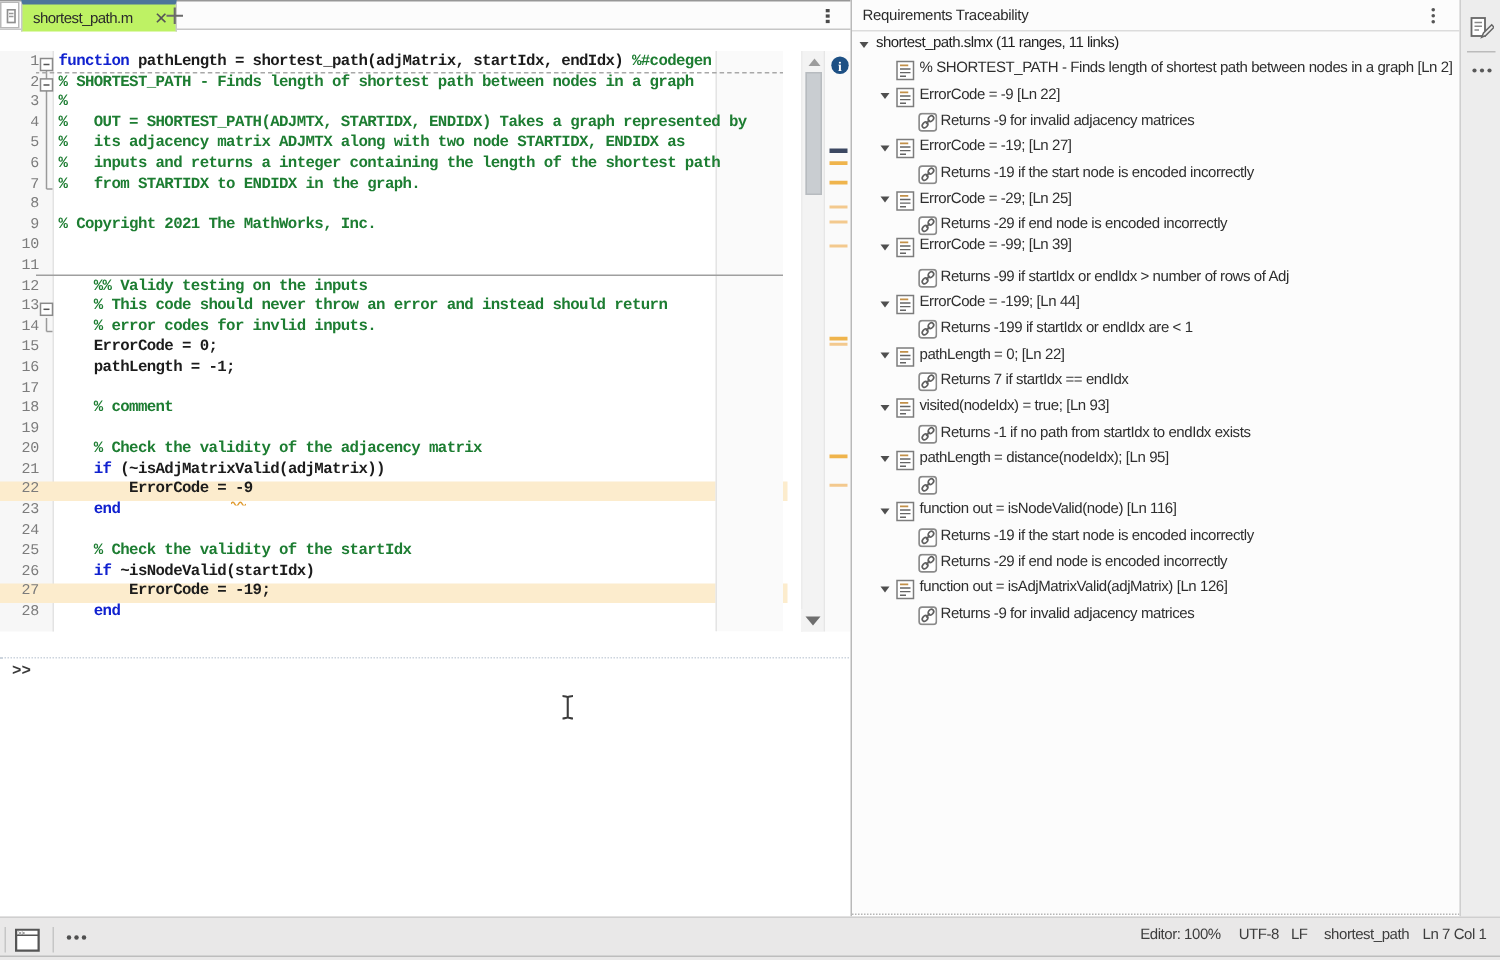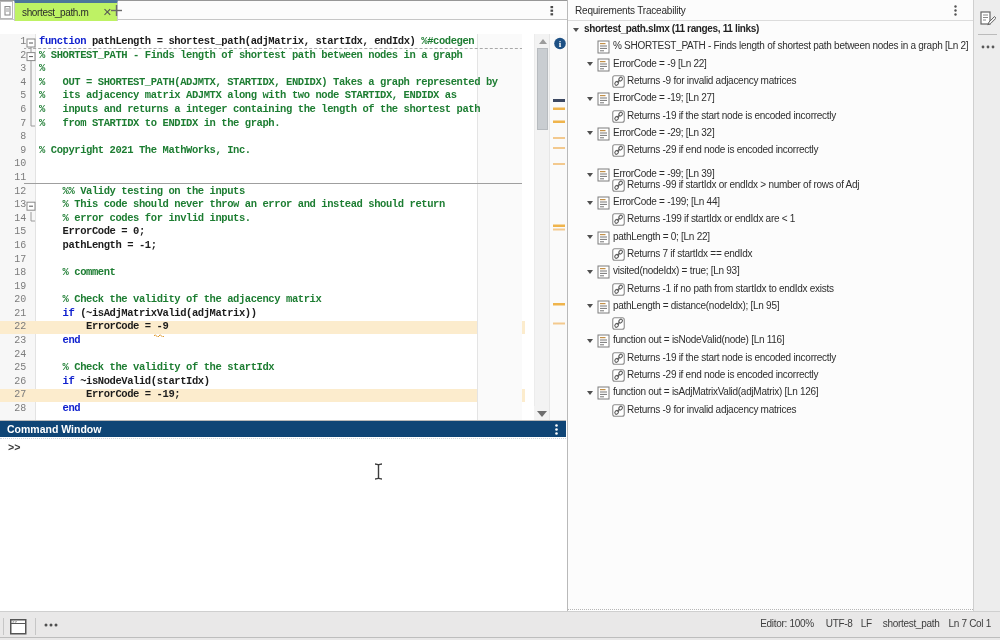--- a/index.html
+++ b/index.html
@@ -206,28 +206,20 @@
         <rect x="3" y="113" width="12" height="2" fill="#f3c98e"></rect>
         <rect x="3" y="129" width="12" height="2" fill="#f3c98e"></rect>
         <rect x="3" y="190.5" width="12" height="2.5" fill="#efb44c"></rect>
         <rect x="3" y="194.5" width="12" height="2" fill="#f3c98e"></rect>
         <rect x="3" y="269" width="12" height="2.5" fill="#efb44c"></rect>
         <rect x="3" y="288.5" width="12" height="2" fill="#f3c98e"></rect>
       </svg>
     </div>
   </div>
 
-  <div class="abs" id="cwhead">
-      <span class="t">Command Window</span>
-    <svg style="position:absolute;right:8px;top:3px" width="3" height="11">
-        <circle cx="1.5" cy="1.5" r="1.3" fill="#fff"></circle>
-        <circle cx="1.5" cy="5.5" r="1.3" fill="#fff"></circle>
-        <circle cx="1.5" cy="9.5" r="1.3" fill="#fff"></circle>
-      </svg>
-  </div>
   <div class="abs" id="cw">
     <div style="position:absolute;left:0;top:1px;width:566px;border-top:1px dotted #ccd4dd"></div>
     <div id="prompt">&gt;&gt;</div>
     <svg style="position:absolute;left:373px;top:24.5px" width="11" height="19">
       <path d="M2 2 C3.5 2 4.5 2.6 5.5 2.6 C6.5 2.6 7.5 2 9 2" fill="none" stroke="#3c3c3c" stroke-width="1.3"></path>
       <line x1="5.5" y1="2.6" x2="5.5" y2="16.4" stroke="#3c3c3c" stroke-width="1.4"></line>
       <path d="M2 17 C3.5 17 4.5 16.4 5.5 16.4 C6.5 16.4 7.5 17 9 17" fill="none" stroke="#3c3c3c" stroke-width="1.3"></path>
     </svg>
   </div>
 
@@ -237,21 +229,21 @@
         <span class="t">Requirements Traceability</span>
       <svg style="position:absolute;right:16px;top:5px" width="3" height="11">
           <circle cx="1.5" cy="1.5" r="1.2" fill="#555"></circle>
           <circle cx="1.5" cy="5.5" r="1.2" fill="#555"></circle>
           <circle cx="1.5" cy="9.5" r="1.2" fill="#555"></circle>
         </svg>
     </div>
     <div id="tree">
         <div class="trow" style="top:0.0px;left:0;width:405px">
           <span class="arr" style="left:5px"></span>
-          <span class="txt" style="left:16px;font-weight:bold;letter-spacing:-0.35px;color:#1f1f1f">shortest_path.slmx (11 ranges, 11 links)</span>
+          <span class="txt" style="left:16px;font-weight:normal;letter-spacing:-0.35px;color:#1f1f1f">shortest_path.slmx (11 ranges, 11 links)</span>
         </div>
         <div class="trow" style="top:17.3px;left:0;width:405px">
           <span class="icon" style="left:29px"><svg width="13" height="14">
               <rect x="1" y="1" width="11" height="12" fill="#fff" stroke="#7c7c7c" stroke-width="1"></rect>
               <line x1="3" y1="3.6" x2="8.5" y2="3.6" stroke="#c29049" stroke-width="1.2"></line>
               <line x1="3" y1="6" x2="10" y2="6" stroke="#656565" stroke-width="0.9"></line>
               <line x1="3" y1="8.4" x2="10" y2="8.4" stroke="#656565" stroke-width="0.9"></line>
               <line x1="3" y1="10.8" x2="7" y2="10.8" stroke="#656565" stroke-width="0.9"></line>
             </svg></span>
           <span class="txt" style="left:45px">% SHORTEST_PATH - Finds length of shortest path between nodes in a graph [Ln 2]</span>
@@ -302,34 +294,34 @@
         </div>
         <div class="trow" style="top:103.8px;left:0;width:405px">
           <span class="arr" style="left:19px"></span>
           <span class="icon" style="left:29px"><svg width="13" height="14">
               <rect x="1" y="1" width="11" height="12" fill="#fff" stroke="#7c7c7c" stroke-width="1"></rect>
               <line x1="3" y1="3.6" x2="8.5" y2="3.6" stroke="#c29049" stroke-width="1.2"></line>
               <line x1="3" y1="6" x2="10" y2="6" stroke="#656565" stroke-width="0.9"></line>
               <line x1="3" y1="8.4" x2="10" y2="8.4" stroke="#656565" stroke-width="0.9"></line>
               <line x1="3" y1="10.8" x2="7" y2="10.8" stroke="#656565" stroke-width="0.9"></line>
             </svg></span>
-          <span class="txt" style="left:45px">ErrorCode = -29; [Ln 32]</span>
+          <span class="txt" style="left:45px">ErrorCode = -29; [Ln 25]</span>
         </div>
         <div class="trow" style="top:121.1px;left:0;width:405px">
           <span class="icon" style="left:43.5px"><svg width="13" height="13">
               <rect x="0.75" y="0.75" width="11.5" height="11.5" rx="2" fill="#fff" stroke="#8a8a8a" stroke-width="1.1"></rect>
               <g stroke="#5f5f5f" stroke-width="1.1" fill="none">
                 <path d="M5.4 7.6 L7.8 4.9"></path>
                 <ellipse cx="4.7" cy="8.3" rx="1.6" ry="2.1" transform="rotate(42 4.7 8.3)"></ellipse>
                 <ellipse cx="8.6" cy="4.1" rx="1.6" ry="2.1" transform="rotate(42 8.6 4.1)"></ellipse>
               </g>
             </svg></span>
           <span class="txt" style="left:59px">Returns -29 if end node is encoded incorrectly</span>
         </div>
-        <div class="trow" style="top:145px;left:0;width:405px">
+        <div class="trow" style="top:135px;left:0;width:405px">
           <span class="arr" style="left:19px"></span>
           <span class="icon" style="left:29px"><svg width="13" height="14">
               <rect x="1" y="1" width="11" height="12" fill="#fff" stroke="#7c7c7c" stroke-width="1"></rect>
               <line x1="3" y1="3.6" x2="8.5" y2="3.6" stroke="#c29049" stroke-width="1.2"></line>
               <line x1="3" y1="6" x2="10" y2="6" stroke="#656565" stroke-width="0.9"></line>
               <line x1="3" y1="8.4" x2="10" y2="8.4" stroke="#656565" stroke-width="0.9"></line>
               <line x1="3" y1="10.8" x2="7" y2="10.8" stroke="#656565" stroke-width="0.9"></line>
             </svg></span>
           <span class="txt" style="left:45px">ErrorCode = -99; [Ln 39]</span>
         </div>

